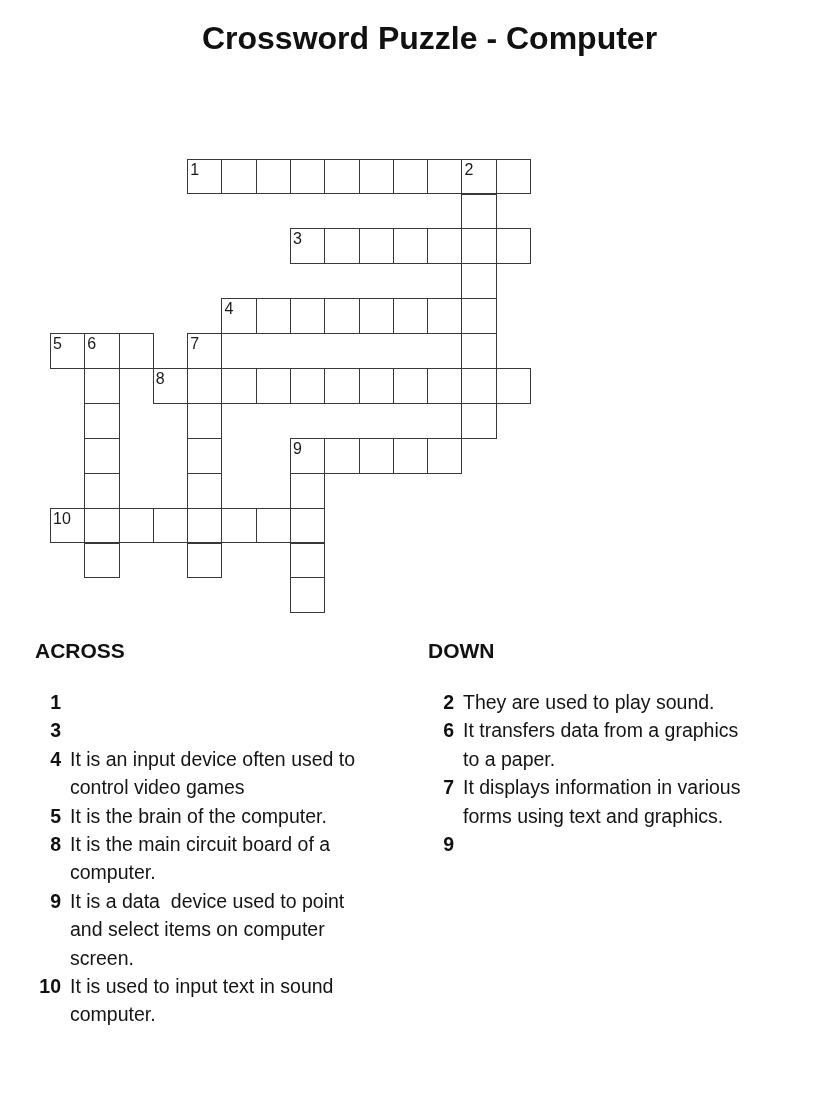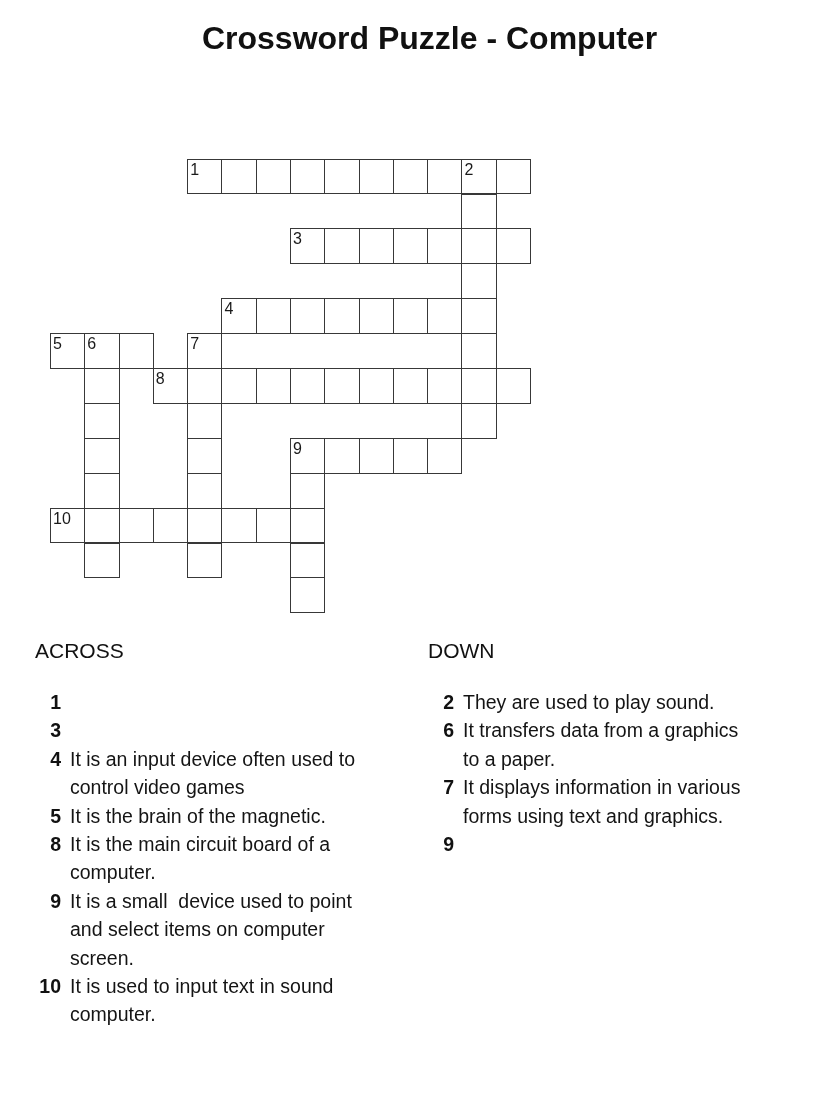--- a/index.html
+++ b/index.html
@@ -35,21 +35,21 @@
     display: block;
     font-size: 16px;
     line-height: 1;
     padding: 2px 0 0 2px;
     color: #1a1a1a;
   }
   .clue-heading {
     position: absolute;
     margin: 0;
     font-size: 21px;
-    font-weight: normal;
+    font-weight: bold;
     color: #111111;
   }
   #across-heading { left: 35px; top: 639px; }
   #down-heading  { left: 428px; top: 639px; }
   .clue-list {
     position: absolute;
     top: 688px;
     width: 380px;
     font-size: 19.5px;
     line-height: 28.4px;
@@ -175,30 +175,30 @@
     <div class="clue">
       <span class="num">3</span>
     </div>
     <div class="clue">
       <span class="num">4</span>
       <span class="txt">It is an input device often used to
 control video games</span>
     </div>
     <div class="clue">
       <span class="num">5</span>
-      <span class="txt">It is the brain of the magnetic.</span>
+      <span class="txt">It is the brain of the computer.</span>
     </div>
     <div class="clue">
       <span class="num">8</span>
       <span class="txt">It is the main circuit board of a
 computer.</span>
     </div>
     <div class="clue">
       <span class="num">9</span>
-      <span class="txt">It is a small  device used to point
+      <span class="txt">It is a data  device used to point
 and select items on computer
 screen.</span>
     </div>
     <div class="clue">
       <span class="num">10</span>
       <span class="txt">It is used to input text in sound
 computer.</span>
     </div>
   </div>
 

